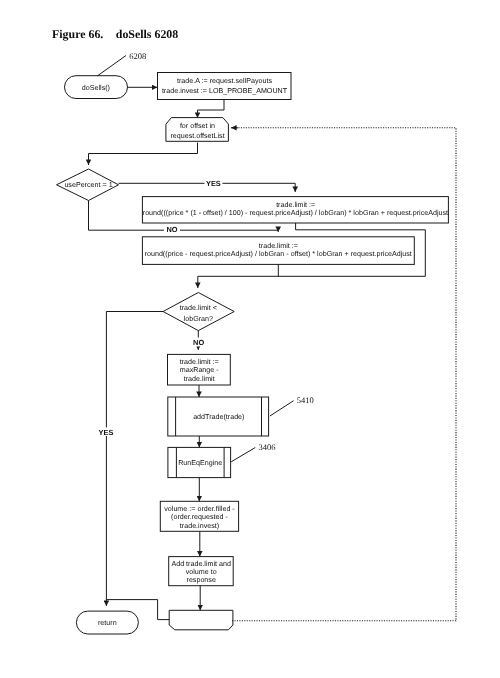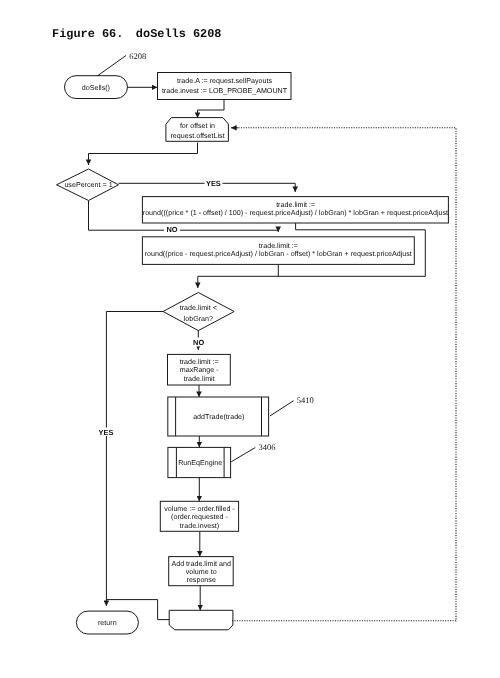--- a/index.html
+++ b/index.html
@@ -1,19 +1,19 @@
 <!DOCTYPE html>
 <html><head>
 <meta charset="utf-8">
 <title>doSells 6208</title>
 <style>
   html,body{margin:0;padding:0;background:#ffffff;}
   body{width:500px;height:678px;overflow:hidden;font-family:"Liberation Sans",sans-serif;-webkit-font-smoothing:antialiased;text-rendering:geometricPrecision;}
   #page{position:relative;width:500px;height:678px;background:#fff;}
-  .fig-title{position:absolute;left:52px;top:28px;font-family:Liberation Mono, monospace;font-weight:bold;font-size:11.9px;line-height:12px;color:#0d0d0d;white-space:pre;}
+  .fig-title{position:absolute;left:52px;top:28px;font-family:Liberation Serif, serif;font-weight:bold;font-size:11.9px;line-height:12px;color:#0d0d0d;white-space:pre;}
   .fig-title .gap{display:inline-block;width:12.5px;}
   svg{position:absolute;left:0;top:0;shape-rendering:auto;}
   svg text{paint-order:stroke fill;}
   .shape{fill:#ffffff;stroke:#1a1a1a;stroke-width:1;}
   .conn{fill:none;stroke:#1a1a1a;stroke-width:1;}
   .dotted{fill:none;stroke:#1a1a1a;stroke-width:1.1;stroke-dasharray:1.1 1.35;}
   .lbl{font-family:"Liberation Sans",sans-serif;font-size:7.15px;fill:#111;text-anchor:middle;}
   .ref{font-family:"Liberation Serif",serif;font-size:8.5px;fill:#111;text-anchor:start;}
   .yn{font-family:"Liberation Sans",sans-serif;font-size:7.4px;font-weight:bold;fill:#111;text-anchor:middle;}
 </style>

